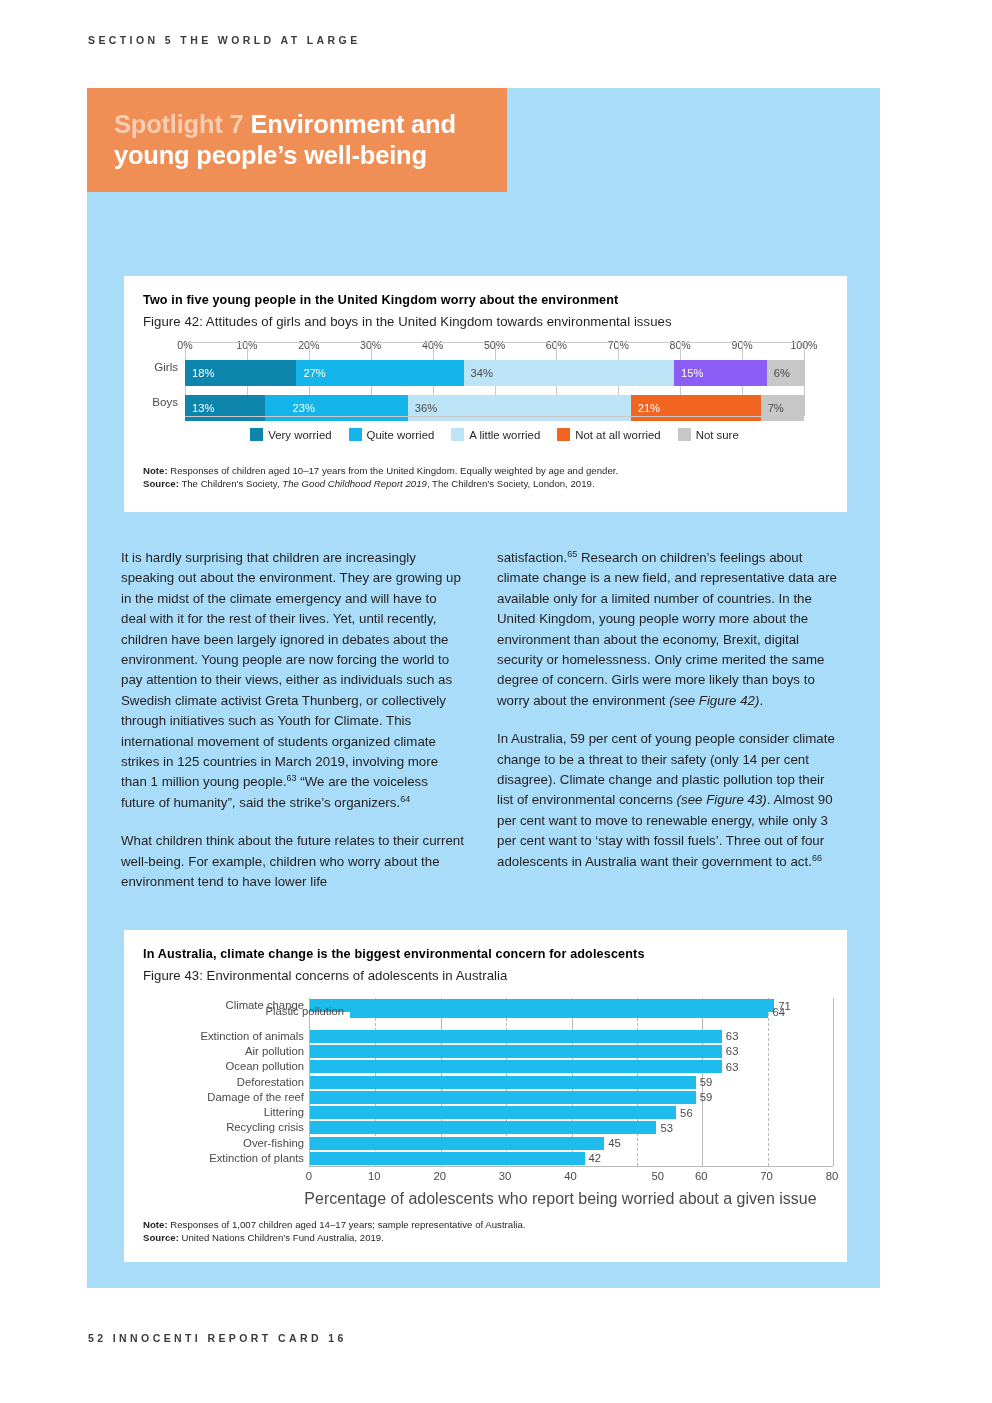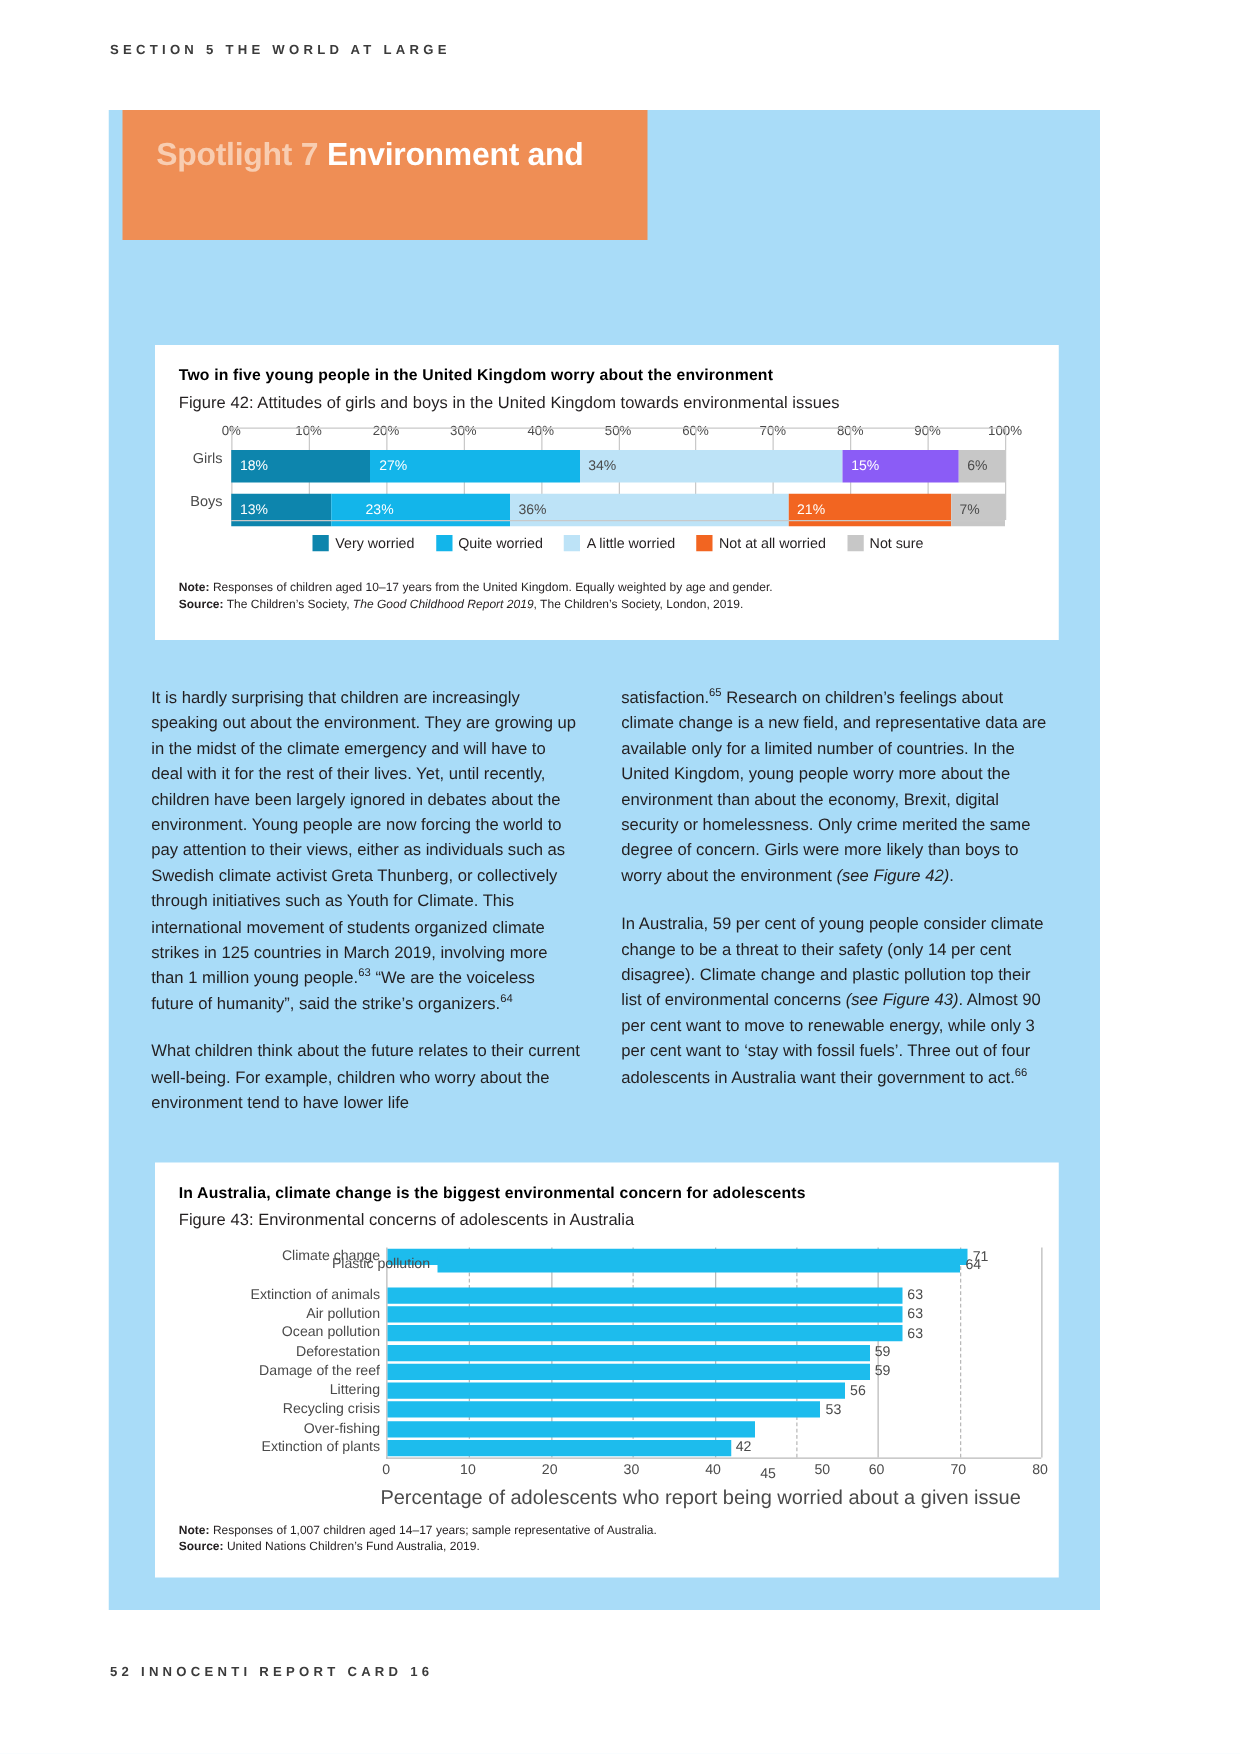--- a/index.html
+++ b/index.html
@@ -42,21 +42,21 @@
     left: 87px;
     top: 88px;
     width: 793px;
     height: 1200px;
     background: #a9dcf8;
   }
 
   
   .spotlight-title {
     position: absolute;
-    left: 98px;
+    left: 87px;
     top: 88px;
     width: 420px;
     height: 104px;
     background: #ef8e55;
     box-sizing: border-box;
     padding: 21px 24px 0 27px;
   }
   .spotlight-title .line {
     font-size: 25.5px;
     font-weight: bold;
@@ -299,20 +299,21 @@
 </style>
 </head>
 <body>
 
 <div class="running-head">SECTION 5 THE WORLD AT LARGE</div>
 
 <div class="spotlight-panel"></div>
 
 <div class="spotlight-title">
   <div class="line"><span class="label">Spotlight 7</span><span class="label-gap"></span><span>Environment and</span></div>
+  <div class="line">young people’s well-being</div>
 </div>
 
 <div class="figure-card" id="figure-42">
 
   <div class="fig-head">Two in five young people in the United Kingdom worry about the environment</div>
   <div class="fig-sub">Figure 42: Attitudes of girls and boys in the United Kingdom towards environmental issues</div>
 
   <div class="f42-axis" id="f42-axis">
       <div class="f42-tick" style="left: 0%;">0%</div>
       <div class="f42-tick" style="left: 10%;">10%</div>
@@ -475,21 +476,21 @@
           <div class="f43-val" style="left: 70%;">56</div>
         </div>
         <div class="f43-bar-row" style="top: 123.318px;">
           <div class="f43-cat" style="top: 0px;">Recycling crisis</div>
           <div class="f43-bar" style="width: 66.25%; background: rgb(29, 188, 237);"></div>
           <div class="f43-val" style="left: 66.25%;">53</div>
         </div>
         <div class="f43-bar-row" style="top: 138.591px;">
           <div class="f43-cat" style="top: 0px;">Over-fishing</div>
           <div class="f43-bar" style="width: 56.25%; background: rgb(29, 188, 237);"></div>
-          <div class="f43-val" style="left: 56.25%; margin-top: 36px;">45</div>
+          <div class="f43-val" style="left: 56.25%;">45</div>
         </div>
         <div class="f43-bar-row" style="top: 153.864px;">
           <div class="f43-cat" style="top: 0px;">Extinction of plants</div>
           <div class="f43-bar" style="width: 52.5%; background: rgb(29, 188, 237);"></div>
           <div class="f43-val" style="left: 52.5%;">42</div>
         </div>
       </div>
     <div class="f43-xticks" id="f43-xticks">
         <div class="f43-xtick" style="left: 0%;">0</div>
         <div class="f43-xtick" style="left: 12.5%;">10</div>

